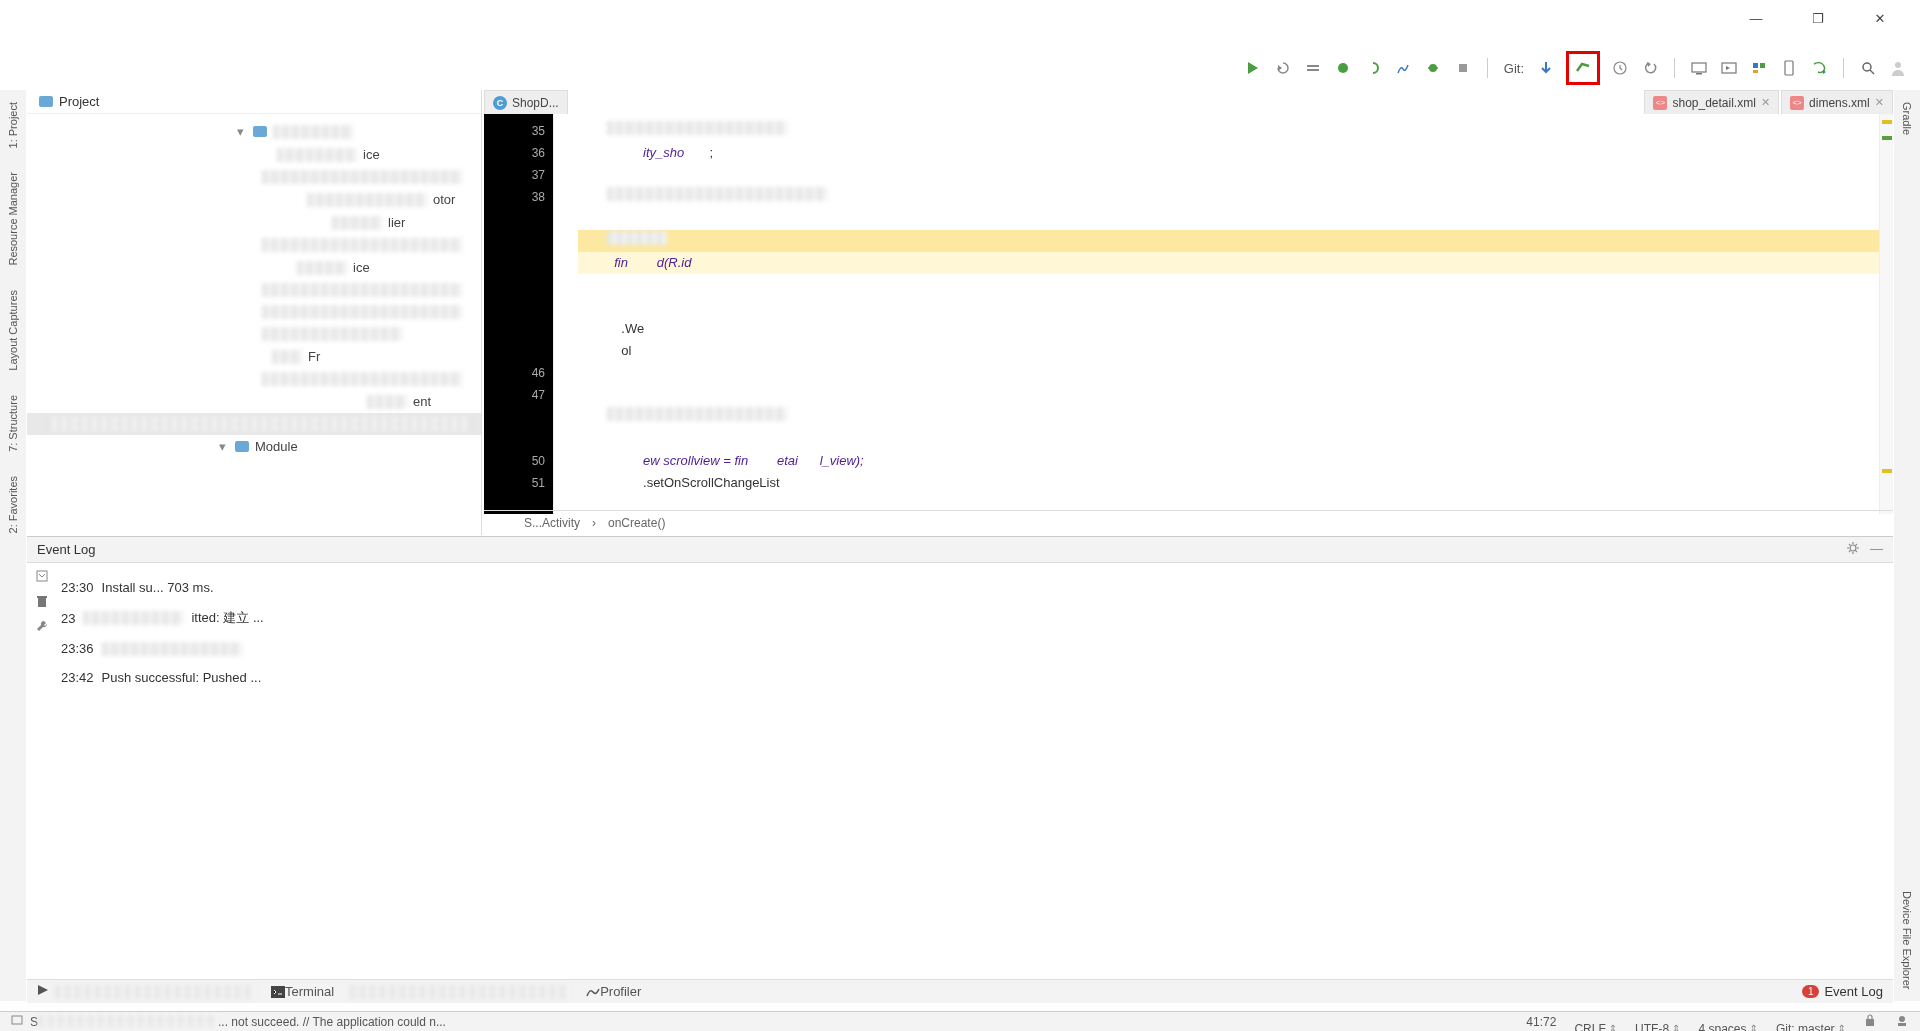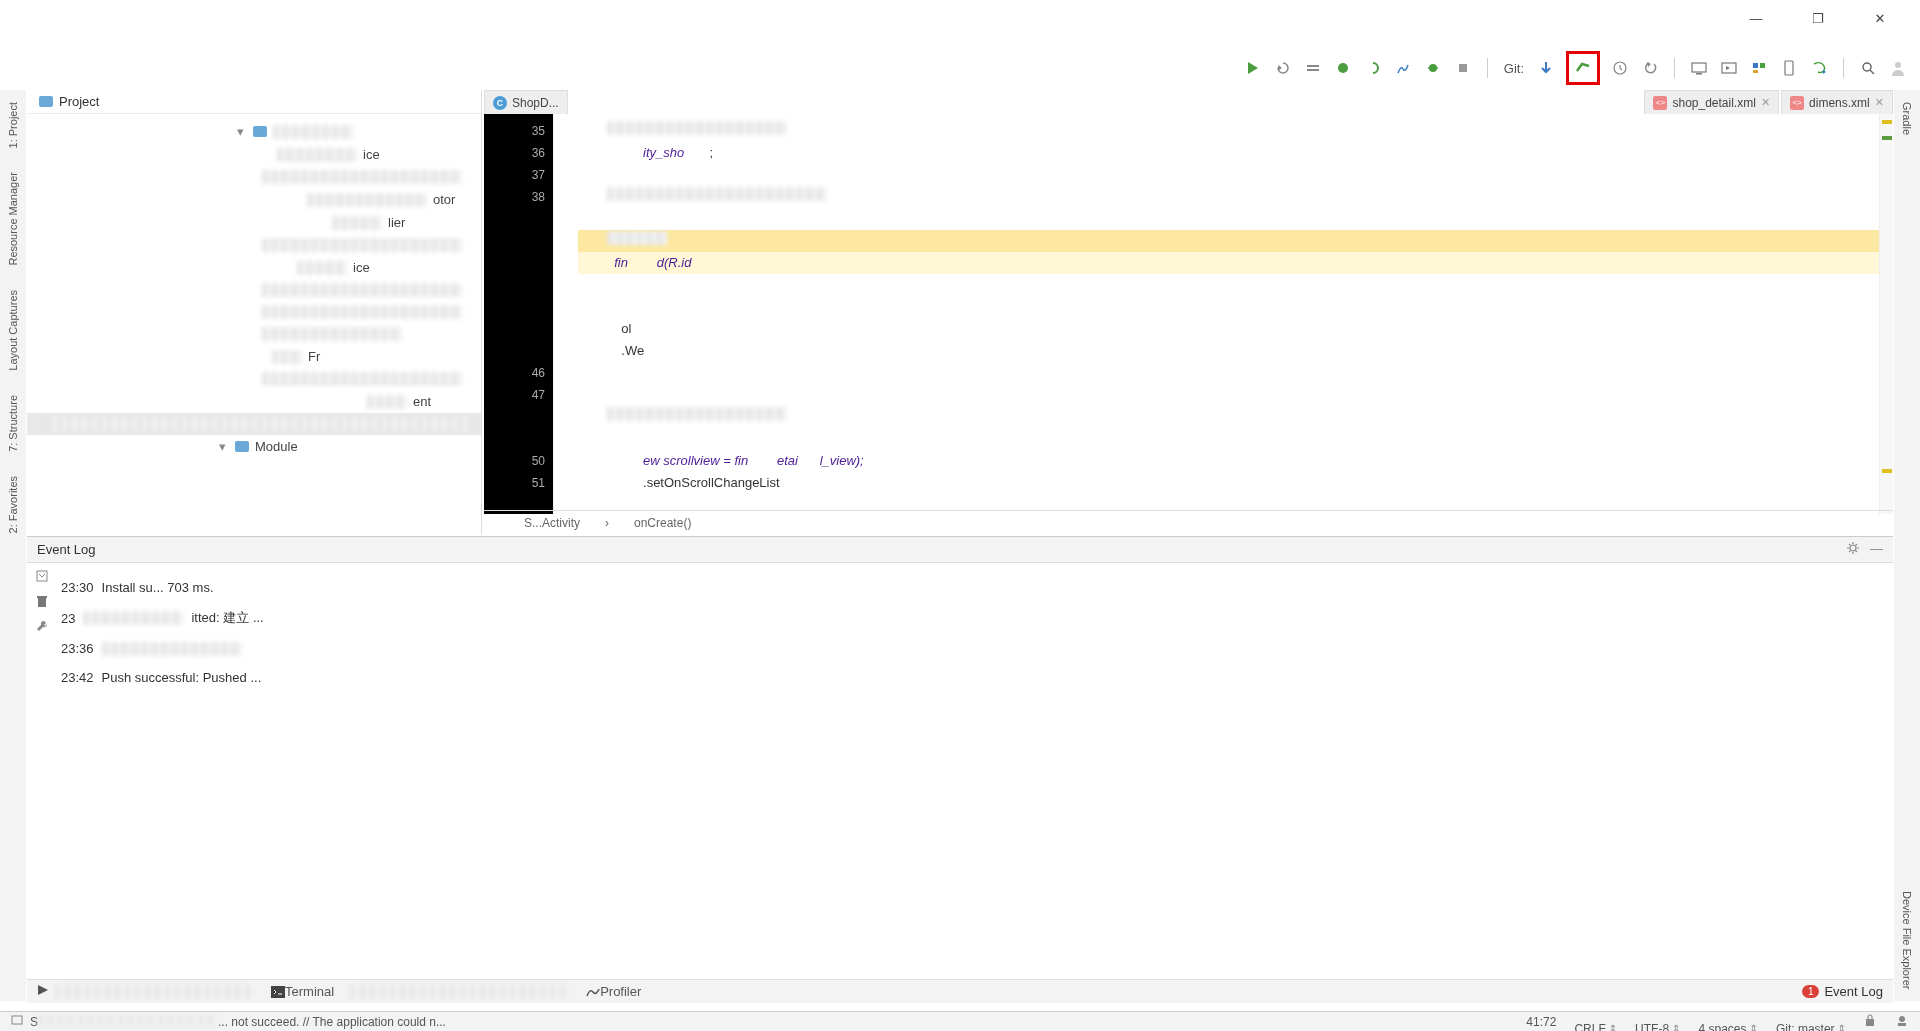--- a/index.html
+++ b/index.html
@@ -45,21 +45,21 @@
 .code { flex: 1; font-family: "Consolas", monospace; font-size: 13px; padding: 6px 0 0 24px; position: relative; }
 .code-line { height: 22px; line-height: 22px; white-space: pre; }
 .kw { color: #4c1d95; font-style: italic; }
 .hl-yellow { background: #fce8a0; }
 .scrollmap { position: absolute; right: 0; top: 0; bottom: 0; width: 14px; background: #f7f7f7; border-left: 1px solid #eee; }
 .map-mark { position: absolute; right: 1px; width: 10px; height: 4px; }
 .green { background: #5a9e3f; }
 .yellow { background: #e0c020; }
 
 
-.breadcrumb { position: absolute; left: 484px; top: 510px; right: 27px; height: 25px; border-top: 1px solid #ddd; display: flex; align-items: center; padding: 0 40px; gap: 25px; color: #666; font-size: 12px; }
+.breadcrumb { position: absolute; left: 484px; top: 510px; right: 27px; height: 25px; border-top: 1px solid #ddd; display: flex; align-items: center; padding: 0 40px; gap: 12px; color: #666; font-size: 12px; }
 
 
 .eventlog { position: absolute; left: 27px; right: 27px; top: 536px; height: 218px; border-top: 1px solid #ccc; background: #fff; }
 .eventlog-header { height: 26px; background: #f3f3f3; border-bottom: 1px solid #ddd; display: flex; align-items: center; padding: 0 10px; justify-content: space-between; }
 .eventlog-body { display: flex; height: 192px; }
 .eventlog-tools { width: 30px; padding: 6px 0; display: flex; flex-direction: column; align-items: center; gap: 8px; }
 .eventlog-content { flex: 1; padding: 10px 4px; font-size: 13px; color: #333; }
 .log-row { display: flex; gap: 8px; padding: 7px 0; align-items: center; }
 
 
@@ -322,22 +322,22 @@
   <div class="code">
     <div class="code-line">        <span class="censored" style="width:180px;height:14px"></span></div>
     <div class="code-line">                  <span class="kw">ity_sho</span>       ;</div>
     <div class="code-line"></div>
     <div class="code-line">        <span class="censored" style="width:220px;height:14px"></span></div>
     <div class="code-line"></div>
     <div class="code-line hl-yellow">        <span class="censored" style="width:60px;height:14px"></span></div>
     <div class="code-line" style="background:#fff7d6">          <span class="kw">fin        d(R.id</span></div>
     <div class="code-line"></div>
     <div class="code-line"></div>
+    <div class="code-line">            <span>.We</span></div>
     <div class="code-line">            <span>ol</span></div>
-    <div class="code-line">            <span>.We</span></div>
     <div class="code-line"></div>
     <div class="code-line"></div>
     <div class="code-line">        <span class="censored" style="width:180px;height:14px"></span></div>
     <div class="code-line"></div>
     <div class="code-line">                  <span class="kw">ew scrollview = fin        etai      l_view);</span></div>
     <div class="code-line">                  <span>.setOnScrollChangeList</span></div>
   </div>
   <div class="scrollmap">
     <div class="map-mark yellow" style="top:6px"></div>
     <div class="map-mark green" style="top:22px"></div>

